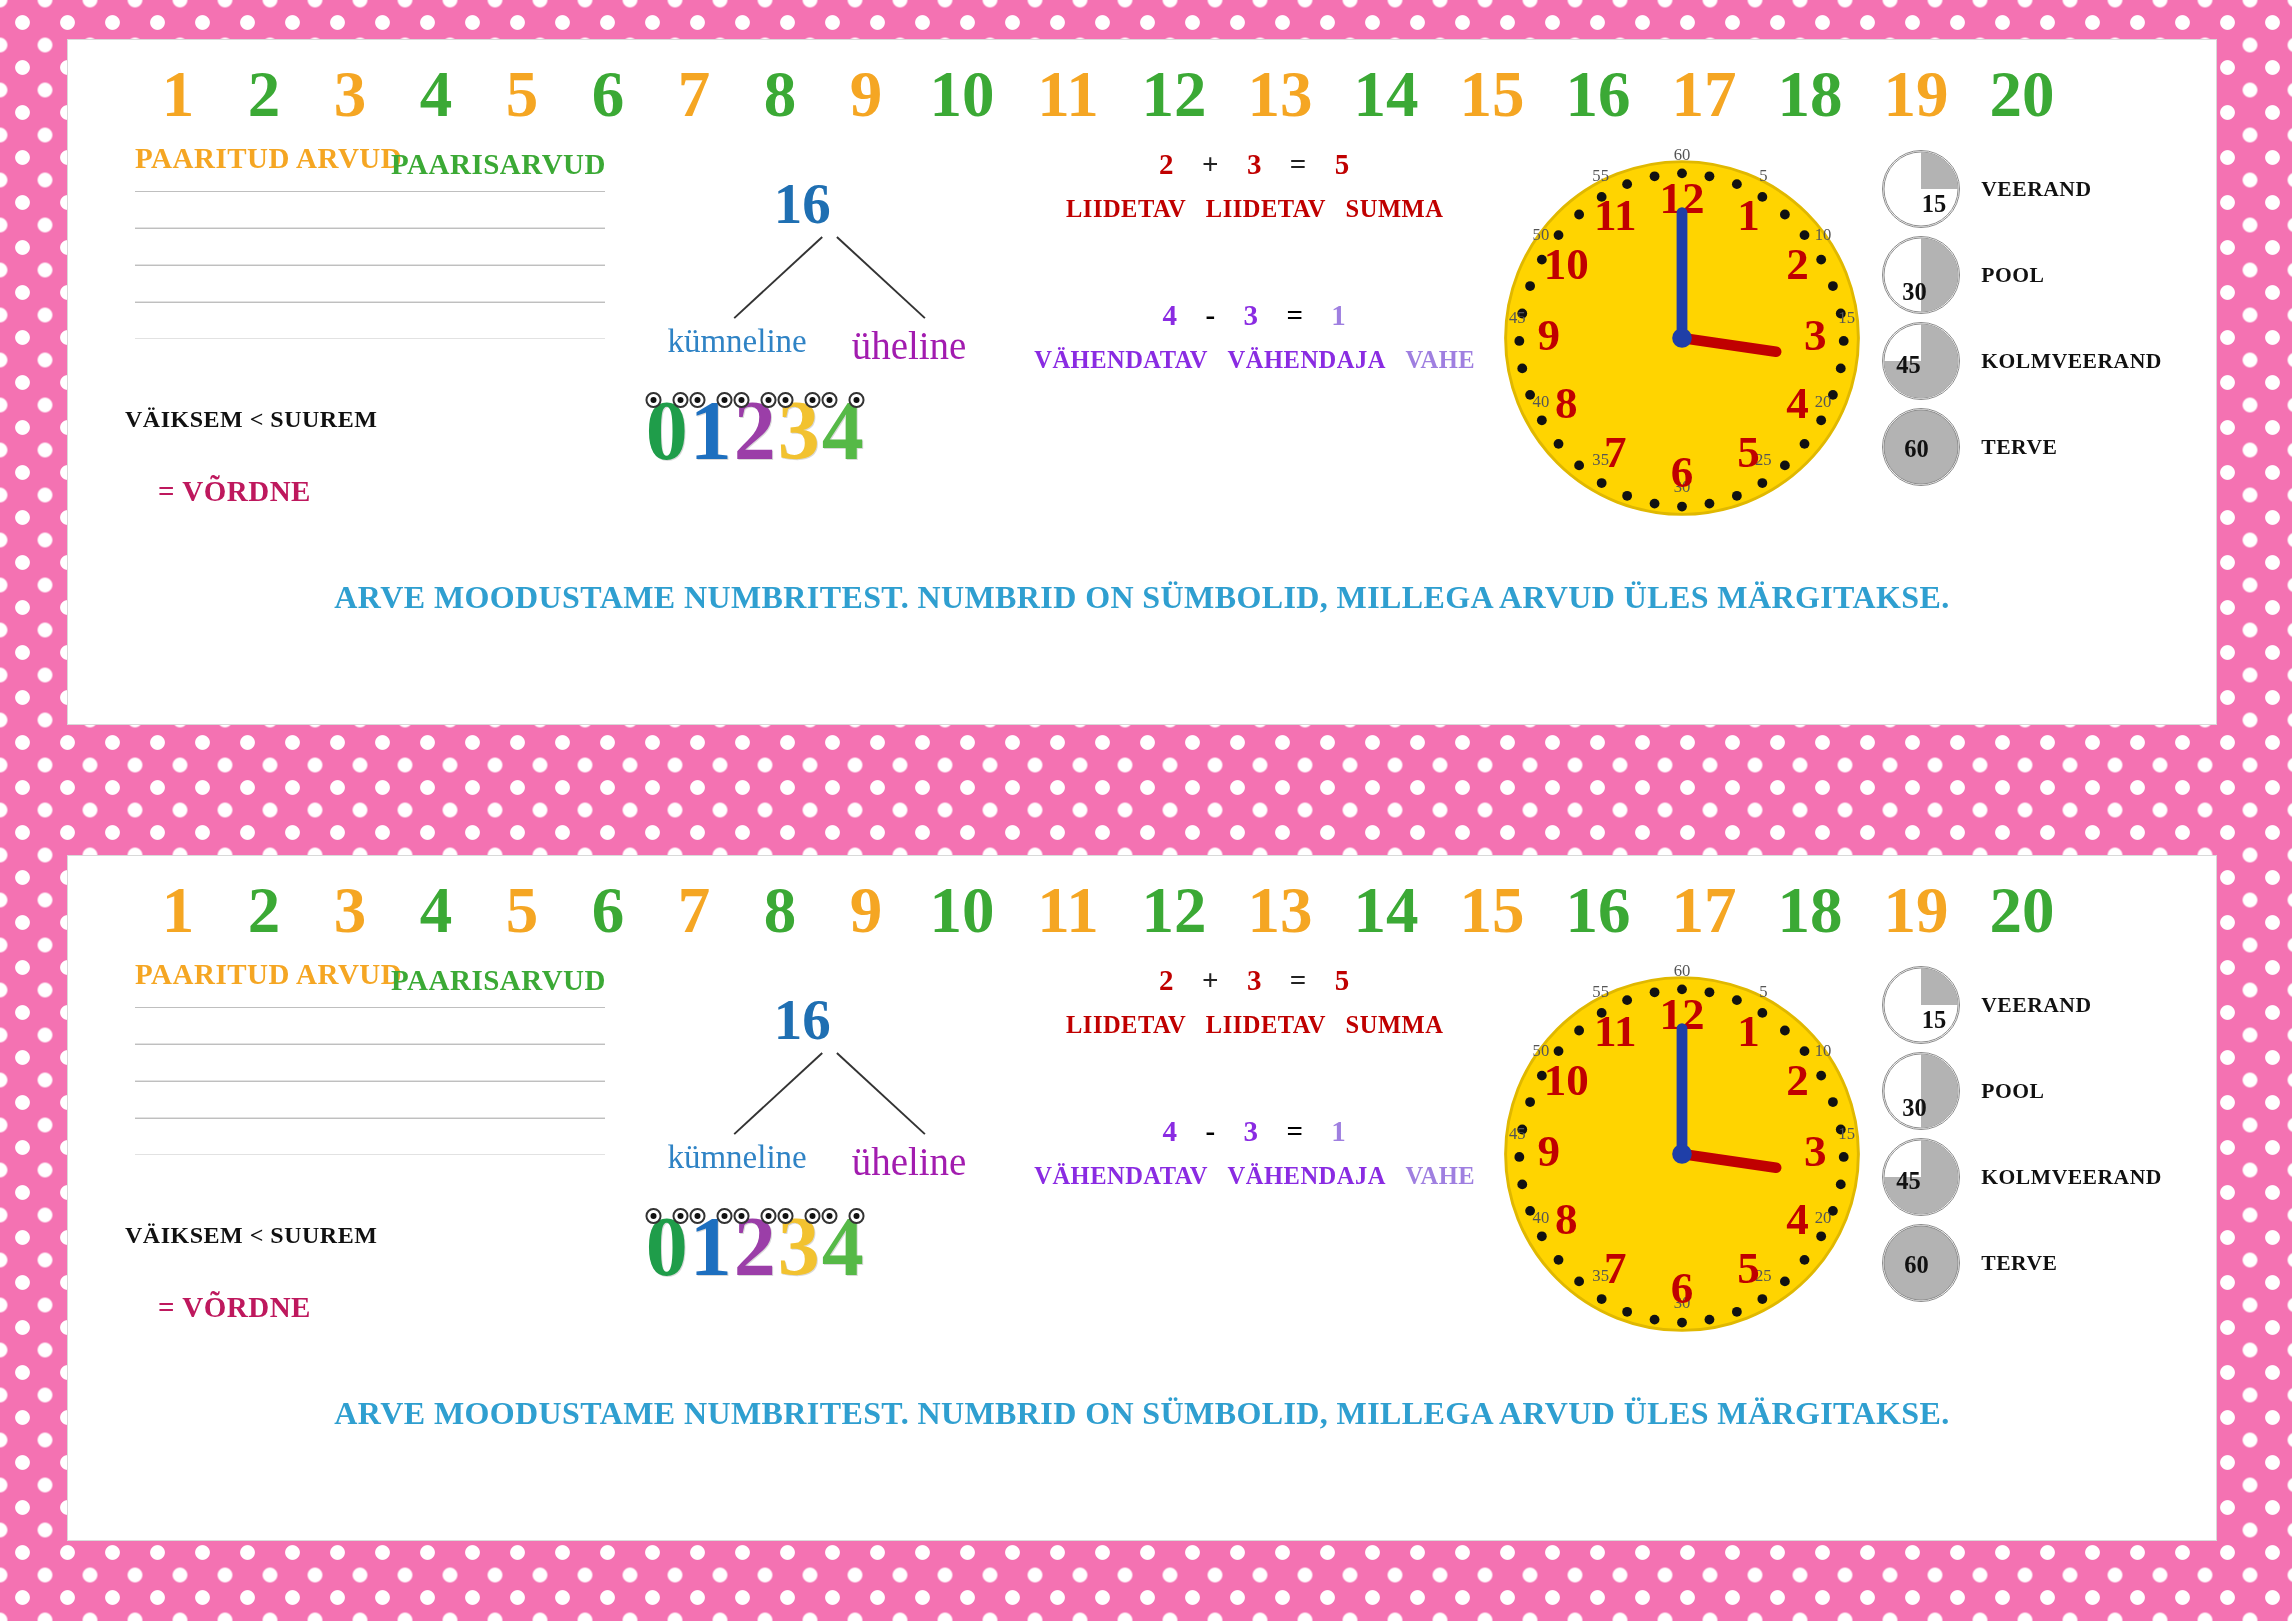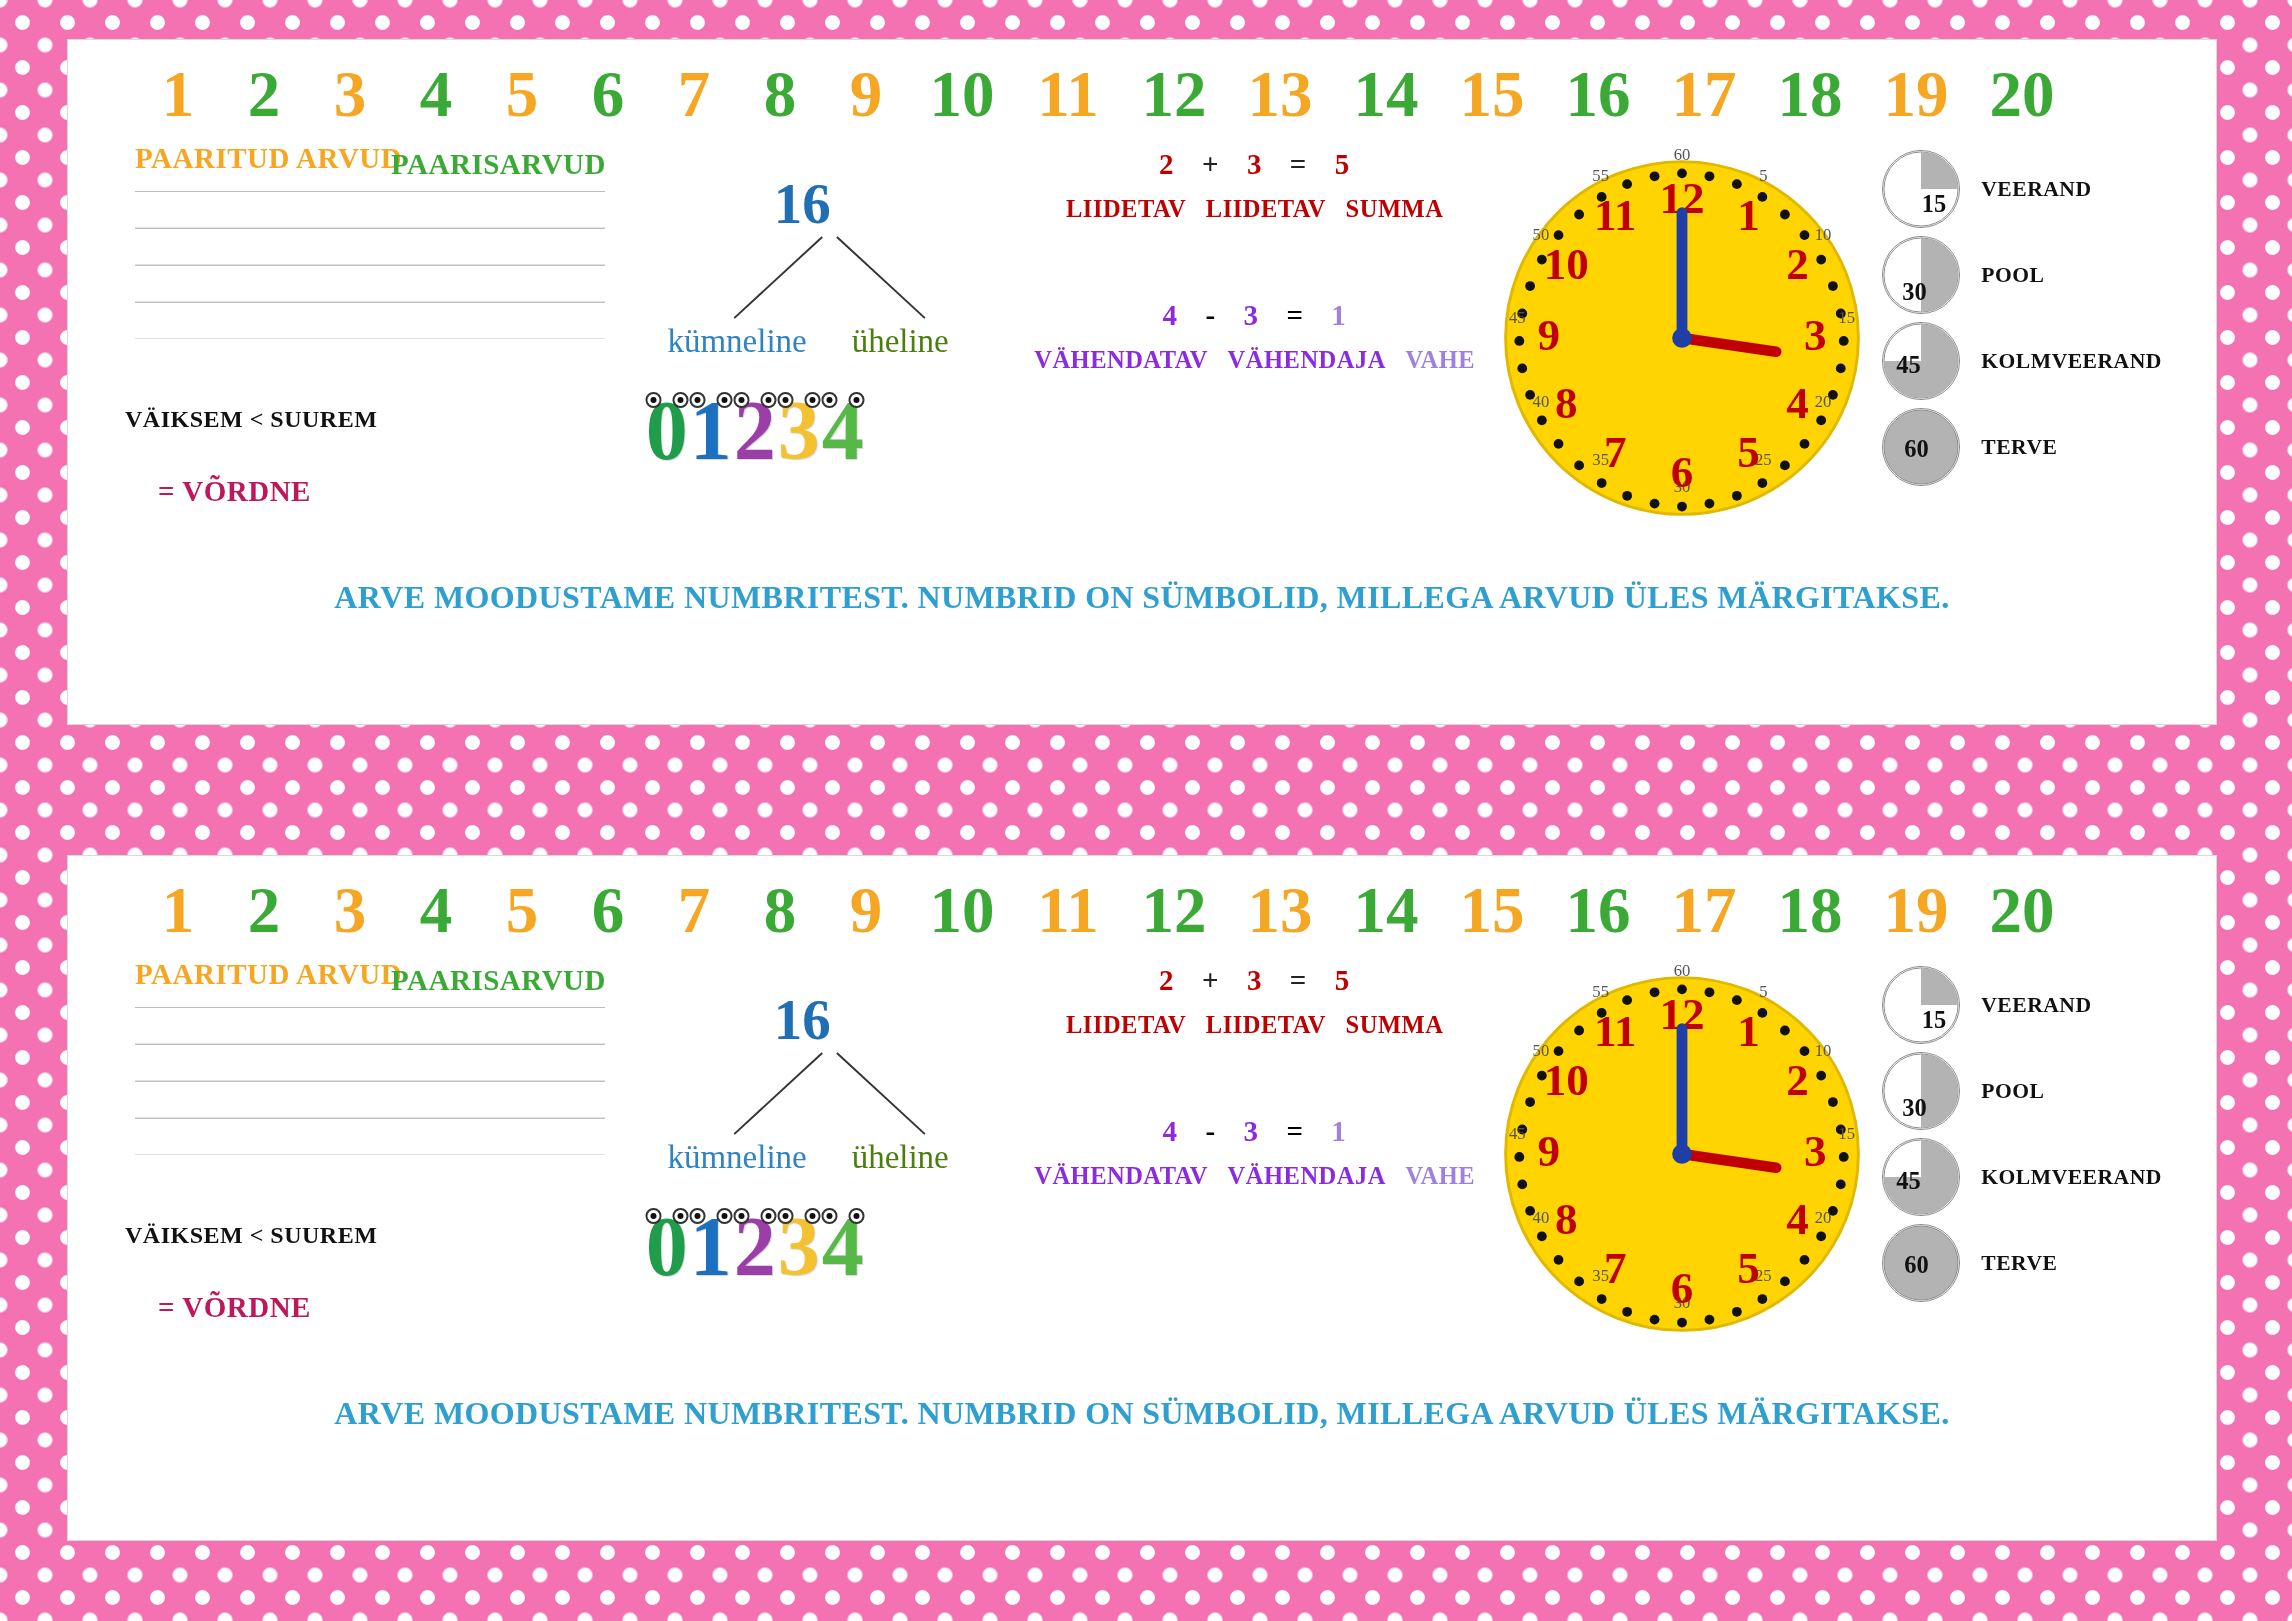--- a/index.html
+++ b/index.html
@@ -87,21 +87,21 @@
     position:absolute;left:118px;top:39px;
     font-size:57px;font-weight:bold;color:#1f6fb2;
   }
   .branch{position:absolute;left:19.6px;top:103px;width:314px;height:88px;}
   .lbl-kymn{
     position:absolute;left:11.8px;top:191px;
     font-size:33px;color:#2f83c5;
   }
   .lbl-yhel{
     position:absolute;left:196px;top:191px;
-    font-size:33px;color:#4d7c0f;
+    font-size:39px;color:#a21caf;
   }
   
   .digits{
     position:absolute;left:-9.8px;top:250px;
     font-size:84px;font-weight:bold;
     display:flex;align-items:flex-end;gap:2px;
   }
   .digits .d{
     position:relative;display:inline-block;
     text-shadow:1px 1px 0 rgba(0,0,0,.15);

